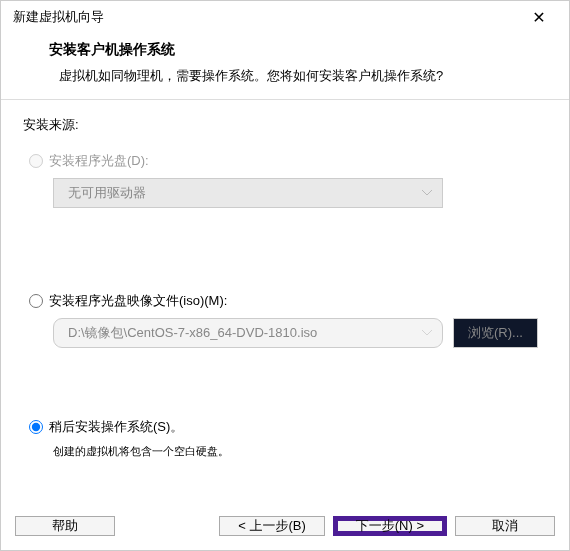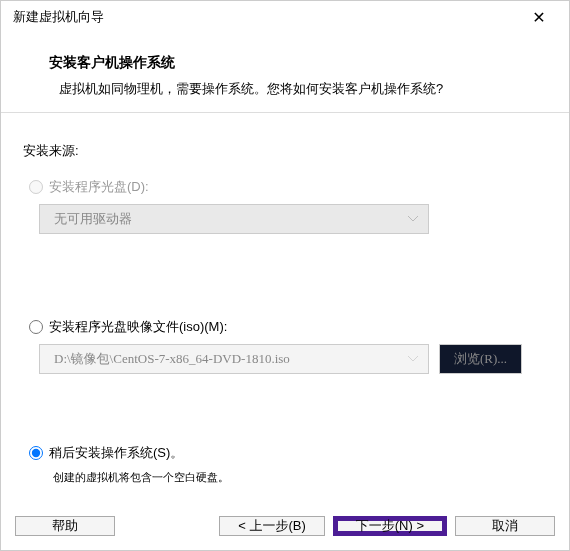--- a/index.html
+++ b/index.html
@@ -5,21 +5,21 @@
     * { box-sizing: border-box; margin: 0; padding: 0; }
     body {
       font-family: "Microsoft YaHei", "Segoe UI", Tahoma, sans-serif;
       font-size: 13px;
       background: #fff;
       width: 570px;
       height: 551px;
       overflow: hidden;
       color: #000;
     }
-    .window { width: 570px; height: 551px; border: 1px solid #ccc; display: flex; flex-direction: column; background: #fff; gap: 13px; }
+    .window { width: 570px; height: 551px; border: 1px solid #ccc; display: flex; flex-direction: column; background: #fff; }
     .titlebar {
       height: 32px;
       display: flex;
       align-items: center;
       justify-content: space-between;
       padding: 0 10px 0 12px;
       font-size: 13px;
     }
     .titlebar-close {
       width: 40px;
@@ -45,43 +45,43 @@
       margin-bottom: 8px;
       margin-left: 6px;
     }
     .option-row input[type=radio] {
       margin-right: 6px;
       width: 14px; height: 14px;
     }
     .option-row label { font-size: 13px; }
     .disabled { color: #9a9a9a; }
     .sub-block {
-      margin-left: 16px;
+      margin-left: 30px;
       margin-top: 5px;
       display: flex;
       gap: 10px;
       align-items: center;
-      font-family: Liberation Serif, serif;
     }
     .dropdown {
       flex: 1;
       height: 30px;
       border: 1px solid #ccc;
       background: #e9e9e9;
       display: flex;
       align-items: center;
       justify-content: space-between;
       padding: 0 10px 0 14px;
       color: #888;
       max-width: 390px;
     }
     .dropdown svg { opacity: 0.35; }
     .input-row .dropdown {
       background: #f4f4f4;
       max-width: 390px;
+      border-radius: 9px;
     }
     .browse-btn {
       height: 30px;
       padding: 0 14px;
       border: 1px solid #ccc;
       background: #0f172a;
       color: #888;
       display: flex; align-items: center;
       font-size: 13px;
     }

